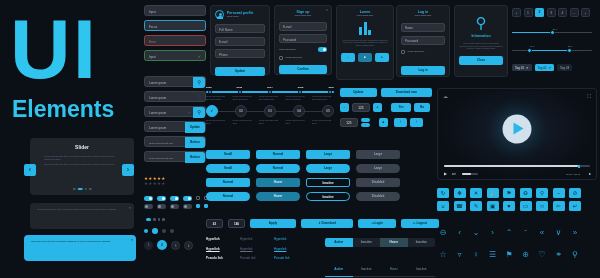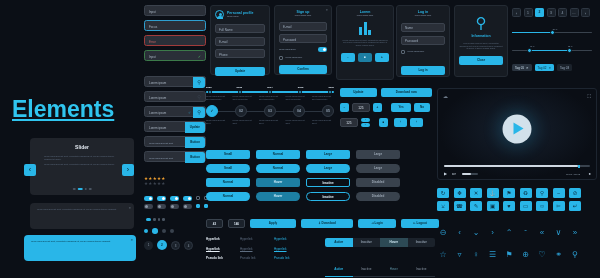--- a/index.html
+++ b/index.html
@@ -21,21 +21,21 @@
 
   
   .left { position:absolute; left:0; top:0; width:140px; height:278px; background:#0b0f16; }
   .ui-title {
     position:absolute; left:10px; top:10px;
     font-size:84px; font-weight:bold; letter-spacing:2px;
     color:#30c5ef; line-height:78px;
   }
   .elements-title {
     position:absolute; left:12px; top:96px;
-    font-size:23px; font-weight:bold; color:#30c5ef;text-decoration:underline;
+    font-size:23px; font-weight:bold; color:#30c5ef;
   }
   .slider-card {
     position:absolute; left:30px; top:138px; width:104px; height:57px;
     background:#20242b; border-radius:4px;
   }
   .slider-card h4 { font-size:5px; text-align:center; color:#e3eaf2; margin-top:6px; font-weight:bold;}
   .slider-card .body { margin:5px 14px 0 14px; }
   .arrow-btn {
     position:absolute; width:12px; height:12px; background:#29b6e8; border-radius:2px;
     color:#07222e; font-size:7px; line-height:12px; text-align:center;
@@ -167,20 +167,21 @@
   .row { display:flex; }
 </style>
 </head>
 <body>
 
 <div class="root">
 
   <div class="watermark-big">Adobe Stock</div>
 
   <div class="left">
+    <div class="ui-title">UI</div>
     <div class="elements-title">Elements</div>
 
     <div class="slider-card">
       <h4>Slider</h4>
       <div class="body">
         <div class="lorem">Lorem ipsum dolor sit amet, consectetur adipiscing elit, sed do eiusmod tempor incididunt ut labore.</div>
         <div class="lorem" style="margin-top:3px">Lorem ipsum dolor sit amet, consectetur adipiscing elit, sed do eiusmod tempor.</div>
       </div>
       <div class="dots">
         <i></i>

